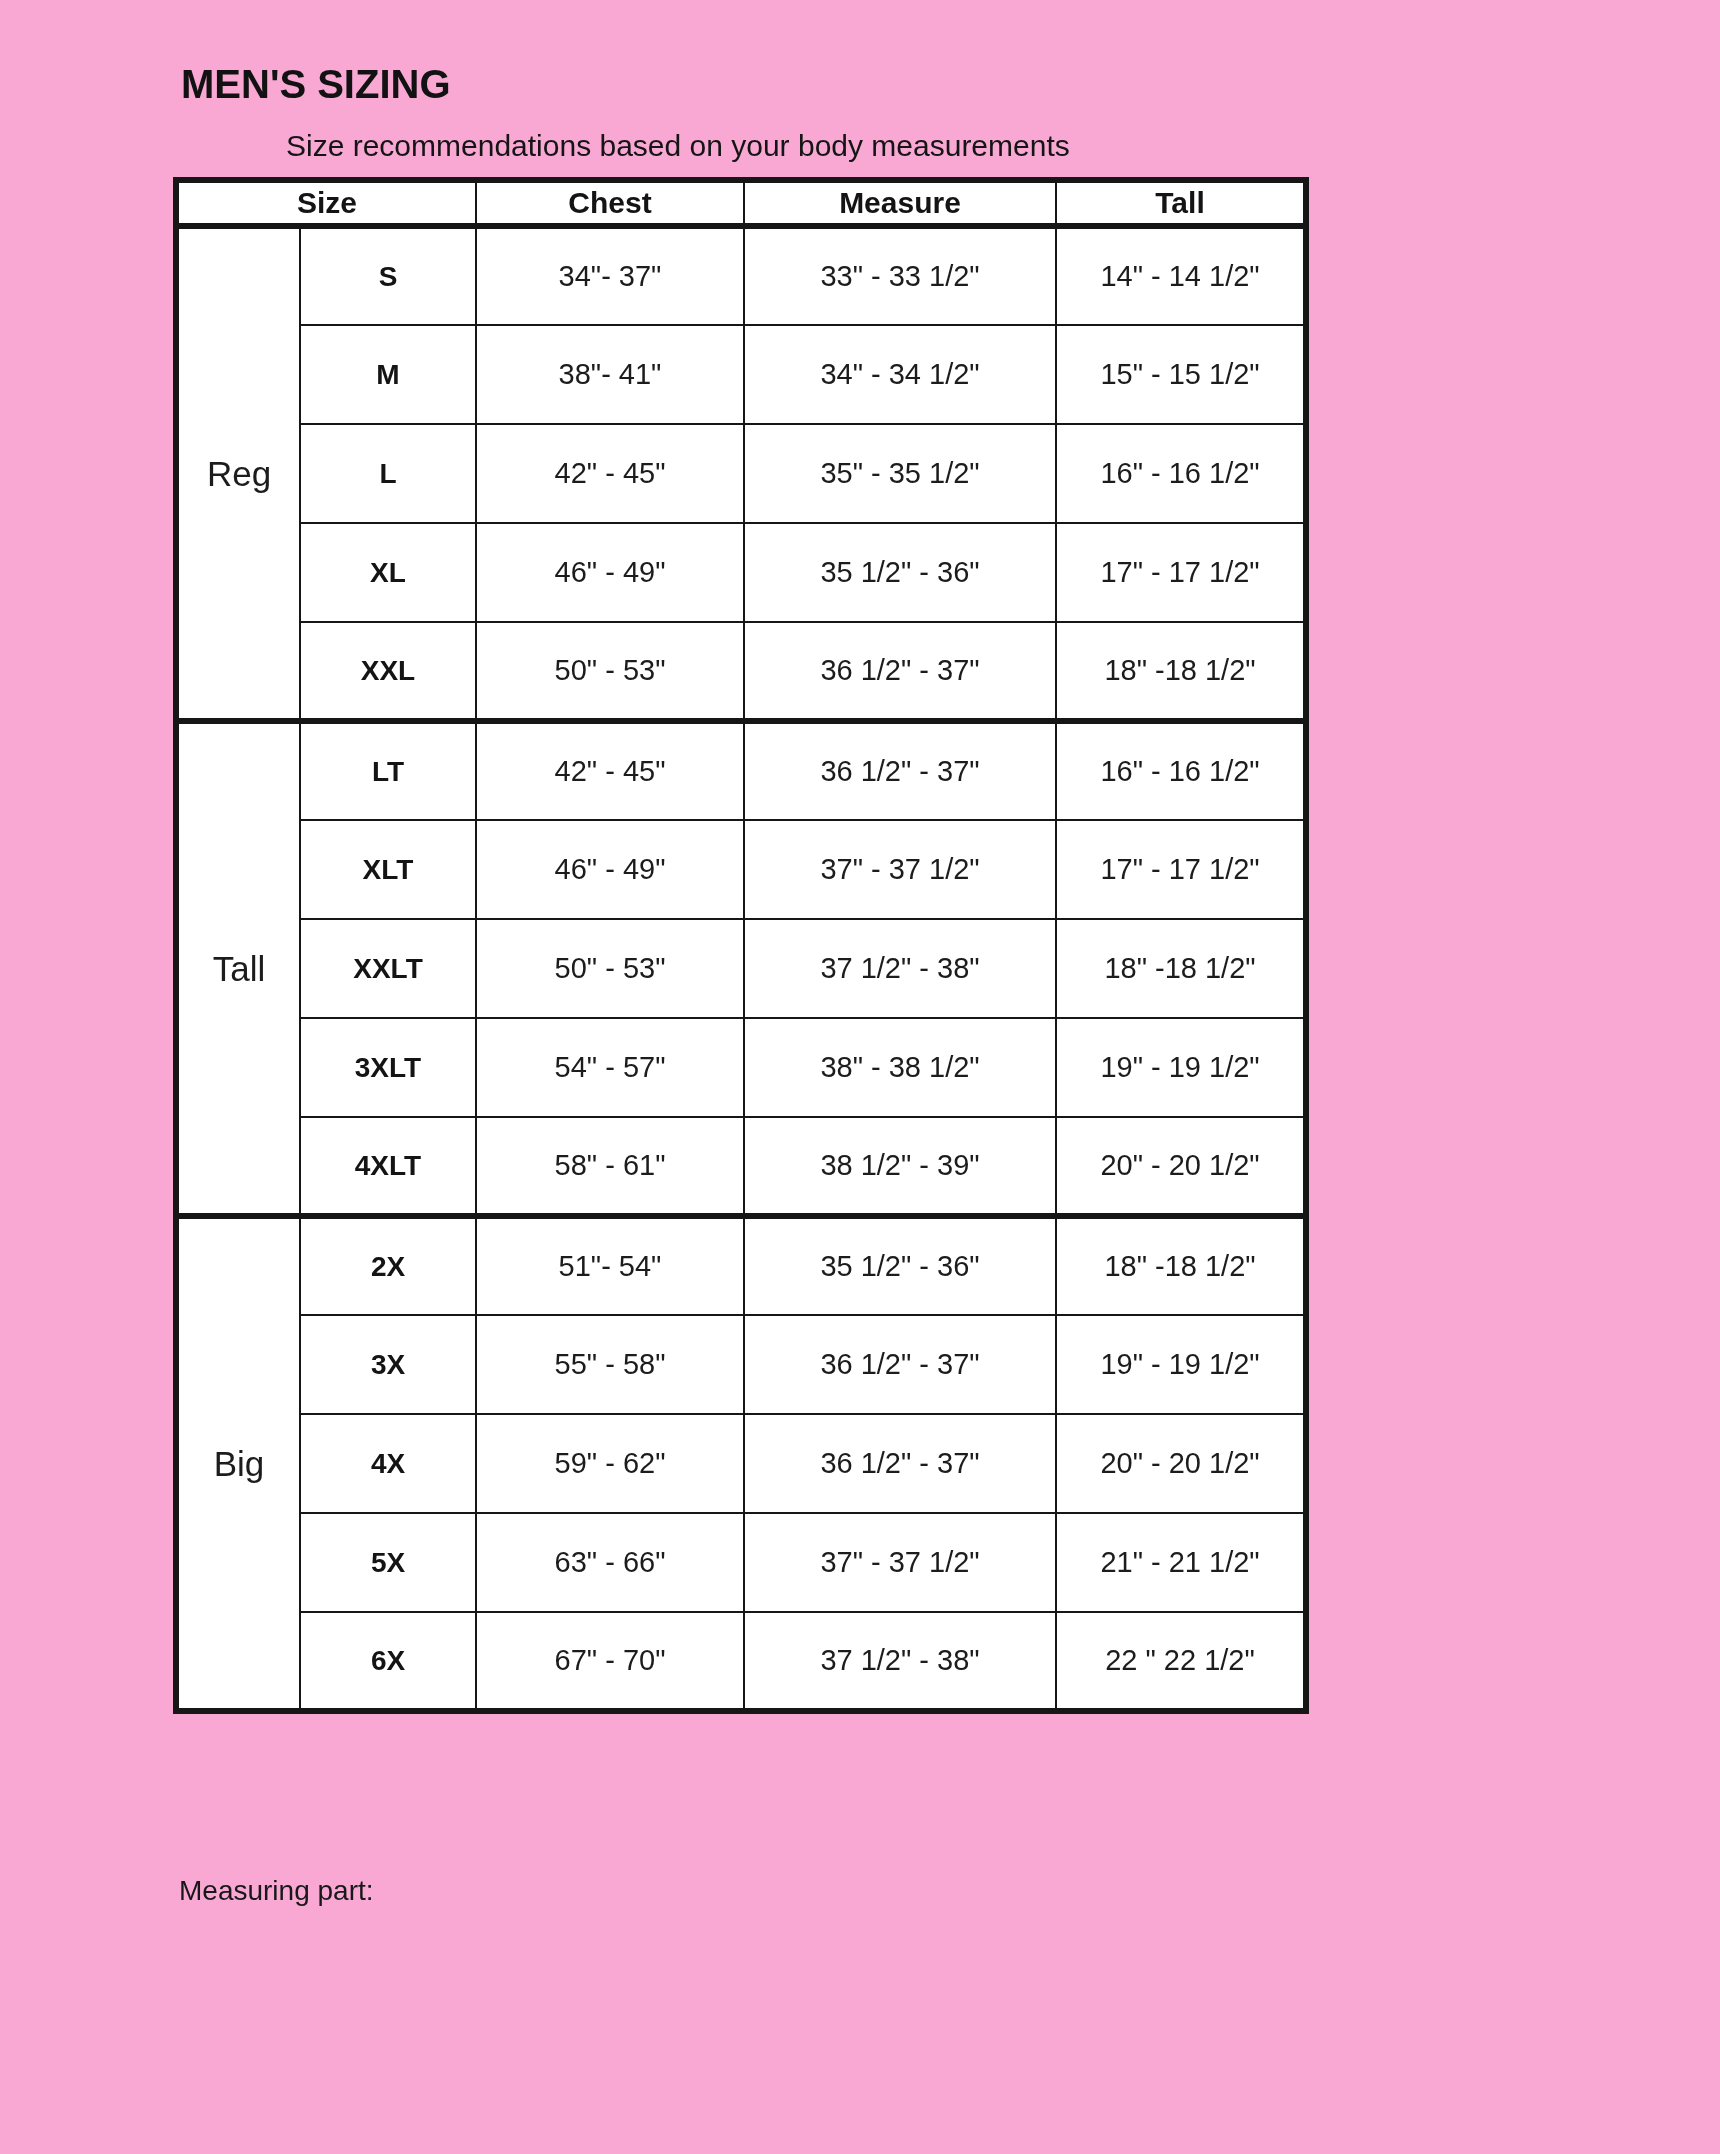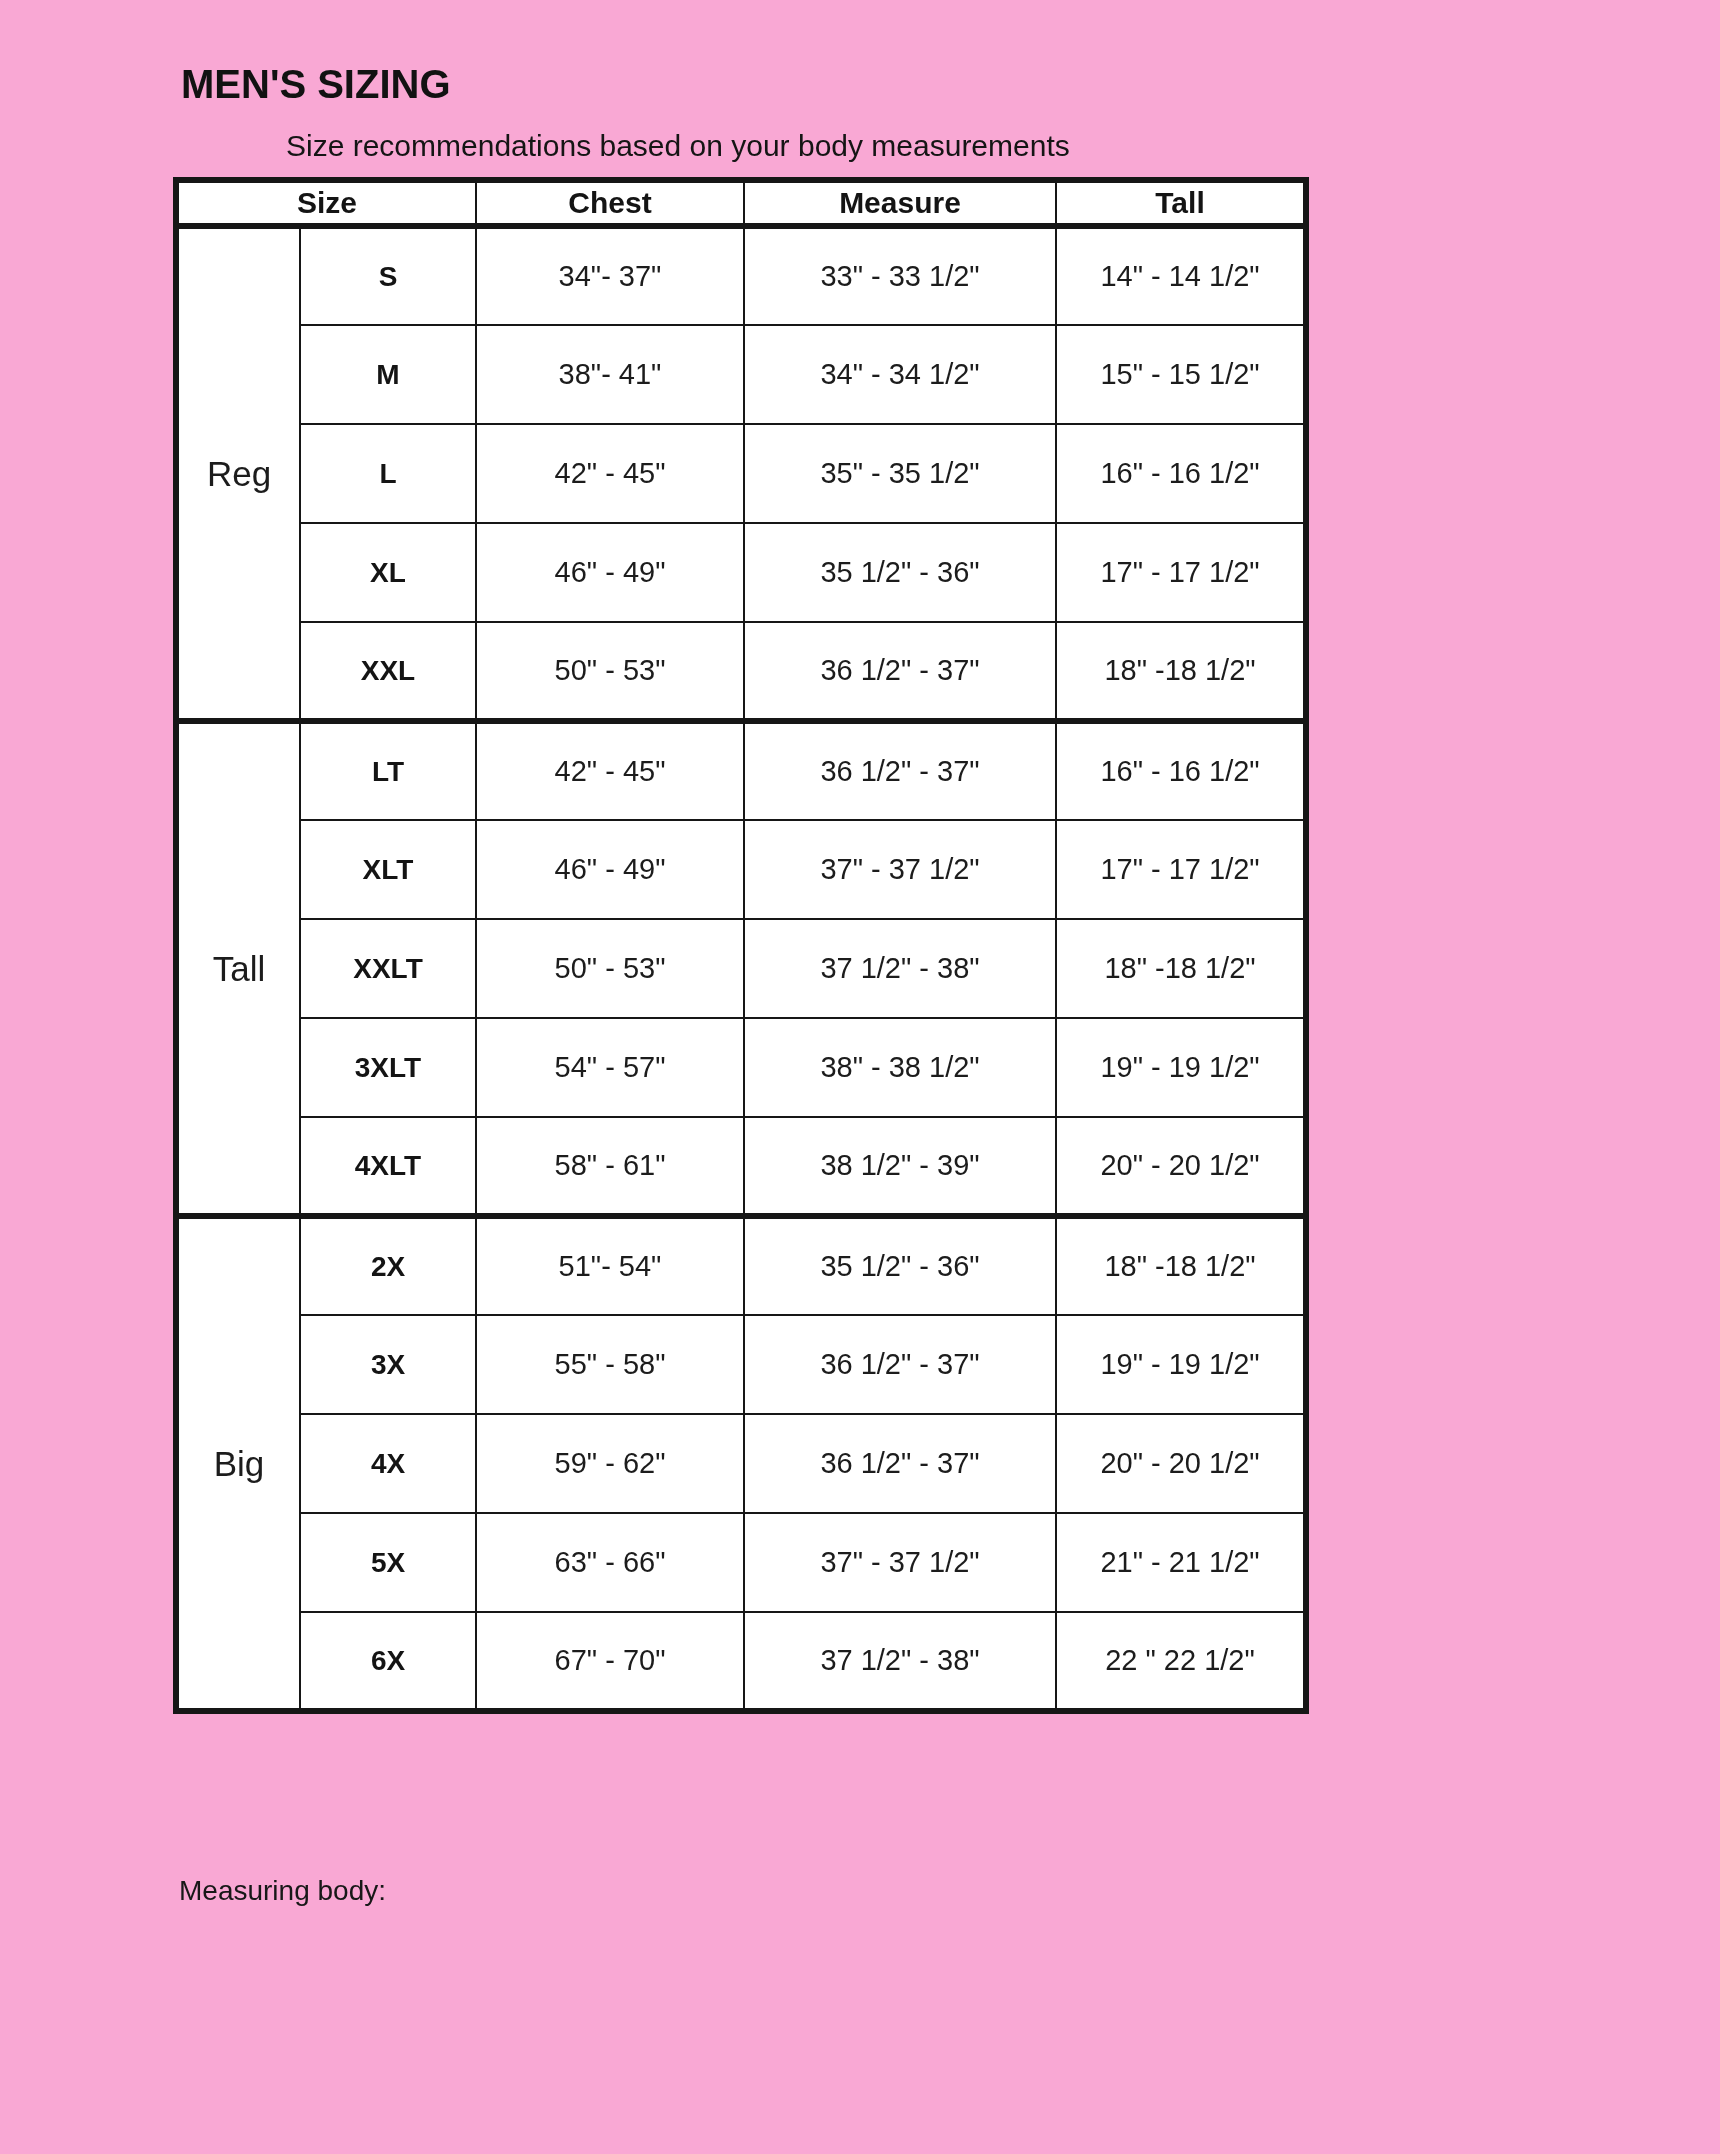--- a/index.html
+++ b/index.html
@@ -194,18 +194,18 @@
       <tr>
         <td class="size">6X</td>
         <td>67" - 70"</td>
         <td>37 1/2" - 38"</td>
         <td>22 " 22 1/2"</td>
       </tr>
     </tbody>
   </table>
 
   <div class="tips">
-    <p class="tip-line">Measuring body:</p>
+    <p class="tip-line">Measuring part:</p>
     
   </div>
 
 </div>
 
 
 </body></html>

